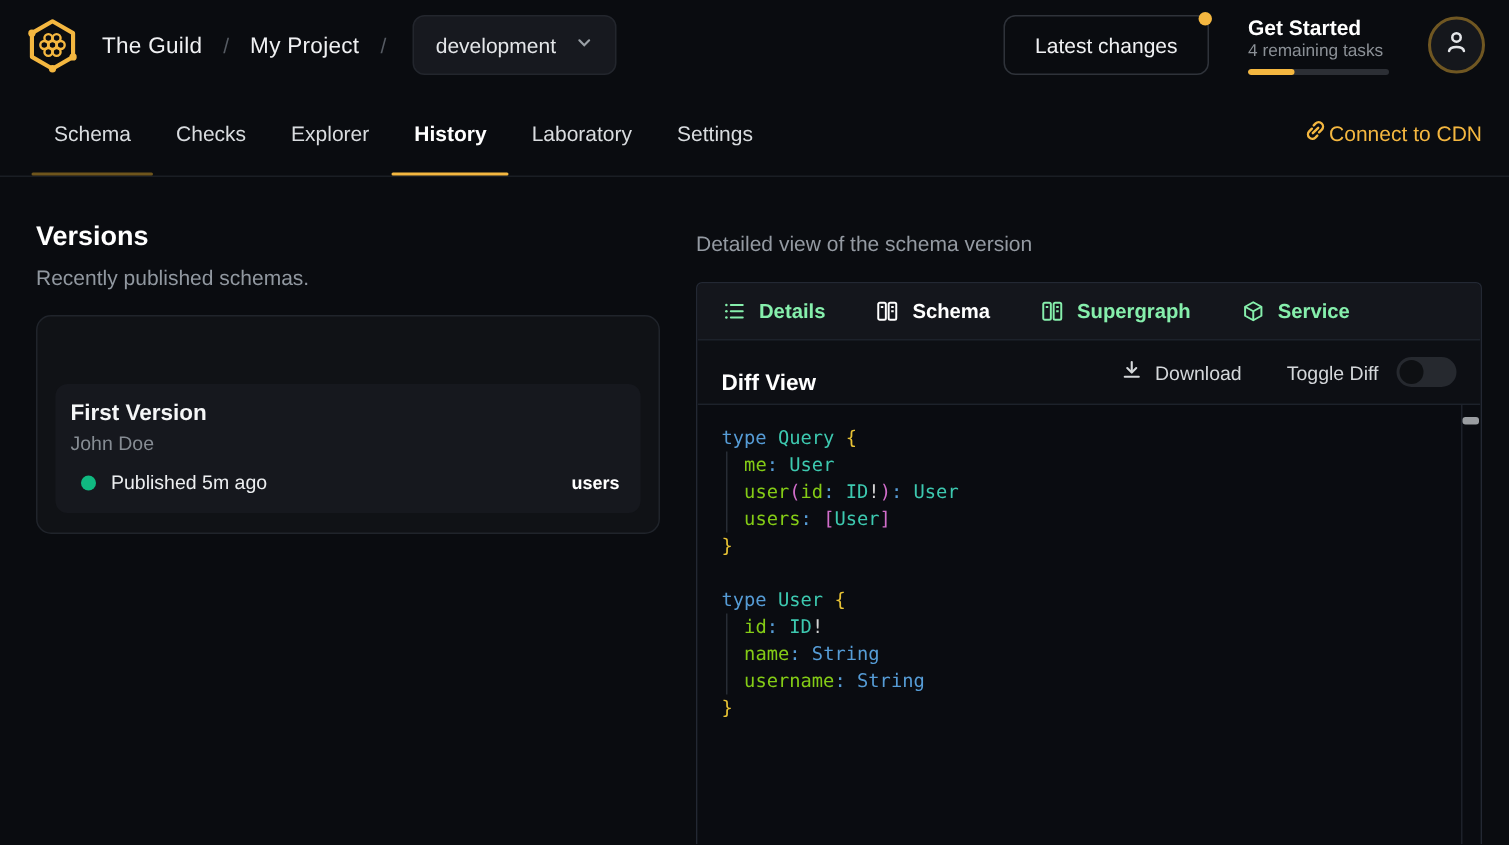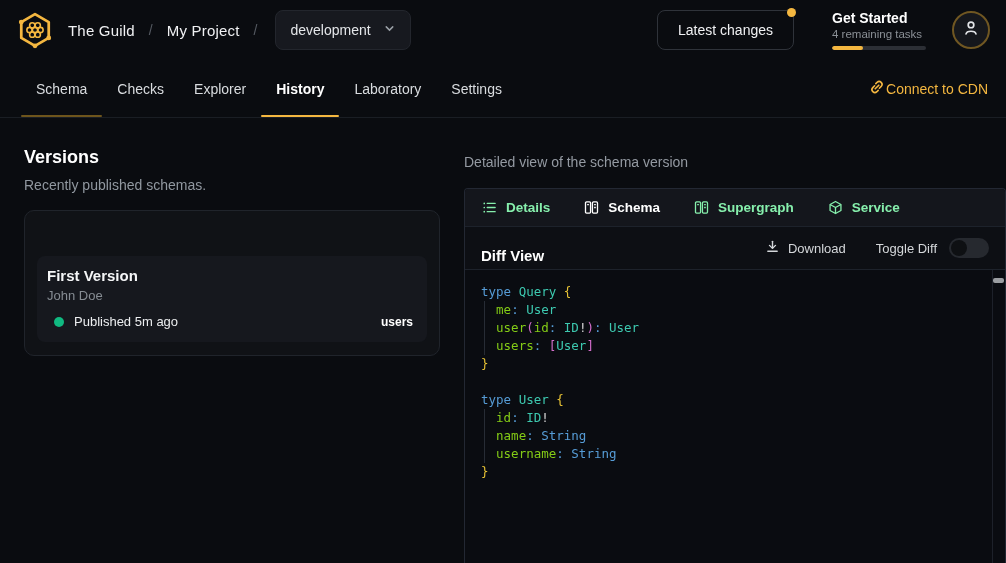--- a/index.html
+++ b/index.html
@@ -17,38 +17,38 @@
   .crumb { font-size:15px; color:#f0f1f3; letter-spacing:.2px; }
   .crumb-sep { color:#565b63; font-size:14px; }
   .env-btn { margin-left:4px; height:40px; display:flex; align-items:center; gap:12px; padding:0 14px;
              background:#17191f; border:1px solid #23262d; border-radius:8px; color:#e4e6e9; font-size:14px; cursor:pointer; }
   .env-btn svg { color:#9aa0a6; }
   .right-group { display:flex; align-items:center; gap:26px; }
   .latest-wrap { position:relative; }
   .latest-btn { height:40px; padding:0 20px; border:1px solid #2f333a; border-radius:8px; background:transparent;
                 color:#f0f1f3; font-size:14px; font-family:inherit; cursor:pointer;margin-left:27px; }
   .latest-dot { position:absolute; top:-2px; right:-2px; width:9px; height:9px; border-radius:50%; background:var(--accent); }
-  .get-started { width:94px; cursor:pointer;margin-left:12px; }
+  .get-started { width:94px; cursor:pointer; }
   .gs-title { font-size:14px; font-weight:700; color:#fff; }
   .gs-sub { font-size:11.5px; color:#8b9096; margin-top:2px; white-space:nowrap; }
   .gs-bar { margin-top:6px; height:4px; border-radius:2px; background:#2c2f35; overflow:hidden; }
   .gs-fill { height:100%; border-radius:2px; background:var(--accent); }
   .avatar { width:38px; height:38px; border-radius:50%; background:#15171c; border:2px solid #705722;
             display:flex; align-items:center; justify-content:center; color:#e3e5e8; cursor:pointer; }
   
   .tabs-bar { height:58px; border-bottom:1px solid #1a1e24; display:flex; align-items:stretch; justify-content:space-between; }
   .tabs { display:flex; align-items:stretch; padding-left:21px; }
   .tab { position:relative; display:flex; align-items:center; padding:0 15px; font-size:14px; color:#d9dcdf; cursor:pointer; }
   .tab .underline { position:absolute; left:0; right:0; bottom:0; height:2px; border-radius:1px; }
   .tab .underline.active { background:var(--accent); }
   .tab .underline.dim { background:#6e551c; }
   .tab.is-active { color:#ffffff; font-weight:700; }
   .cdn-link { display:flex; align-items:center; gap:1px; margin-right:18px; color:var(--accent); font-size:14px; cursor:pointer; }
   
-  .split { display:flex; height:445px; }
+  .split { display:flex; height:445px; padding-right:18px; }
   .left-pane { width:464px; padding:29px 24px 0 24px; }
   .left-pane h2 { font-size:18px; font-weight:700; color:#fff; }
   .left-sub { font-size:14px; color:#9198a0; margin-top:9px; }
   .outer-card { margin-top:17px; background:#101216; border:1px solid #20242b; border-radius:10px; padding:12px; height:146px; }
   .version-card { margin-top:33px; background:#16181e; border-radius:8px; padding:11px 14px 13px 10px; cursor:pointer; }
   .vc-name { font-size:15px; font-weight:700; color:#f5f6f7; }
   .vc-author { font-size:13px; color:#868c93; margin-top:4px; }
   .vc-meta { display:flex; align-items:center; margin-top:11px; }
   .vc-dot { width:10px; height:10px; border-radius:50%; background:var(--green); margin:0 10px 0 7px; }
   .vc-status { font-size:13px; color:#eceef0; }

